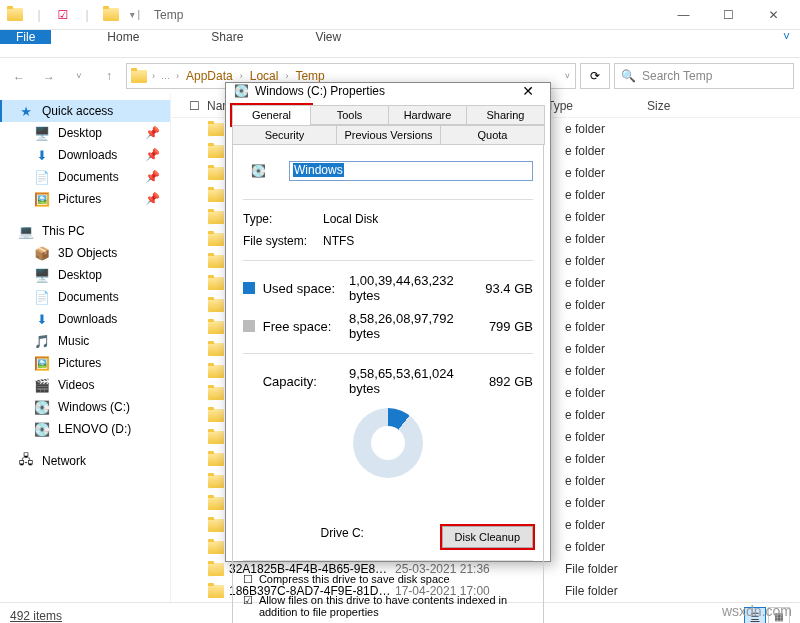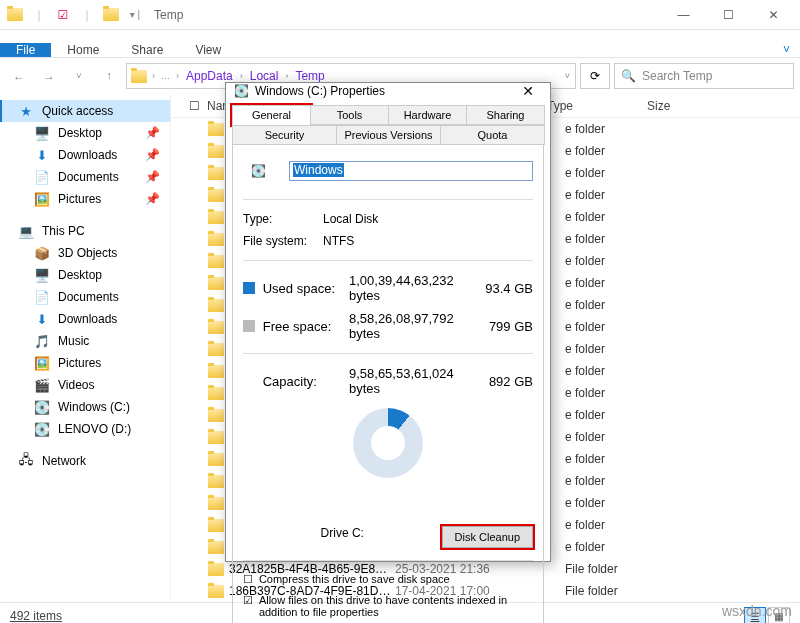--- a/index.html
+++ b/index.html
@@ -3,28 +3,28 @@
 <meta charset="utf-8">
 <style>
 * { box-sizing: border-box; font-family: "Segoe UI", sans-serif; }
 body { margin: 0; width: 800px; height: 623px; background: #fff; font-size: 12px; overflow: hidden; position: relative; }
 .titlebar { height: 30px; display: flex; align-items: center; padding: 0 4px; border-bottom: 1px solid #e5e5e5; }
 .titlebar .qat { display: flex; gap: 2px; align-items: center; }
 .titlebar .qat span { width: 22px; height: 22px; display: flex; align-items: center; justify-content: center; }
 .titlebar .title { margin-left: 8px; color: #666; }
 .titlebar .winbtns { margin-left: auto; display: flex; }
 .titlebar .winbtns span { width: 45px; height: 28px; display: flex; align-items: center; justify-content: center; color: #555; }
-.ribbon { height: 28px; display: flex; align-items: flex-end; border-bottom: 1px solid #e5e5e5; }
+.ribbon { height: 28px; display: flex; align-items: flex-start; border-bottom: 1px solid #e5e5e5; gap: 40px; }
 .ribbon .file { background: #1979ca; color: #fff; padding: 0 16px; display: flex; align-items: center; }
 .ribbon .tab { padding: 0 16px; display: flex; align-items: center; color: #444; }
 .ribbon .help { margin-left: auto; padding: 0 10px; display: flex; align-items: center; color: #1979ca; }
 .addr { height: 36px; display: flex; align-items: center; padding: 0 6px; gap: 4px; }
 .navbtn { width: 26px; height: 26px; border-radius: 3px; display: flex; align-items: center; justify-content: center; color: #888; }
 .addrbox { flex: 1; height: 26px; border: 1px solid #ccc; display: flex; align-items: center; padding: 0 4px; gap: 4px; min-width: 0; }
-.addrbox .seg { padding: 0 2px; color: #6d28d9; }
+.addrbox .seg { padding: 0 2px; color: #a16207; }
 .addrbox .sep { color: #888; padding: 0 1px; font-size: 9px; }
 .refresh { width: 30px; height: 26px; border: 1px solid #ccc; display: flex; align-items: center; justify-content: center; }
 .search { width: 180px; height: 26px; border: 1px solid #ccc; display: flex; align-items: center; padding: 0 6px; color: #888; gap: 6px; }
 .body { display: flex; height: 508px; }
 .nav { width: 170px; padding: 6px 0; overflow: hidden; }
 .nav .grp { margin-bottom: 10px; }
 .nav .item { display: flex; align-items: center; height: 22px; padding: 0 10px 0 18px; gap: 8px; }
 .nav .item.active { background: #cce8ff; border-left: 2px solid #1979ca; padding-left: 16px; }
 .nav .item .pin { margin-left: auto; color: #888; }
 .nav .item .ficon { width: 16px; height: 16px; display: flex; align-items: center; justify-content: center; font-size: 13px; }

